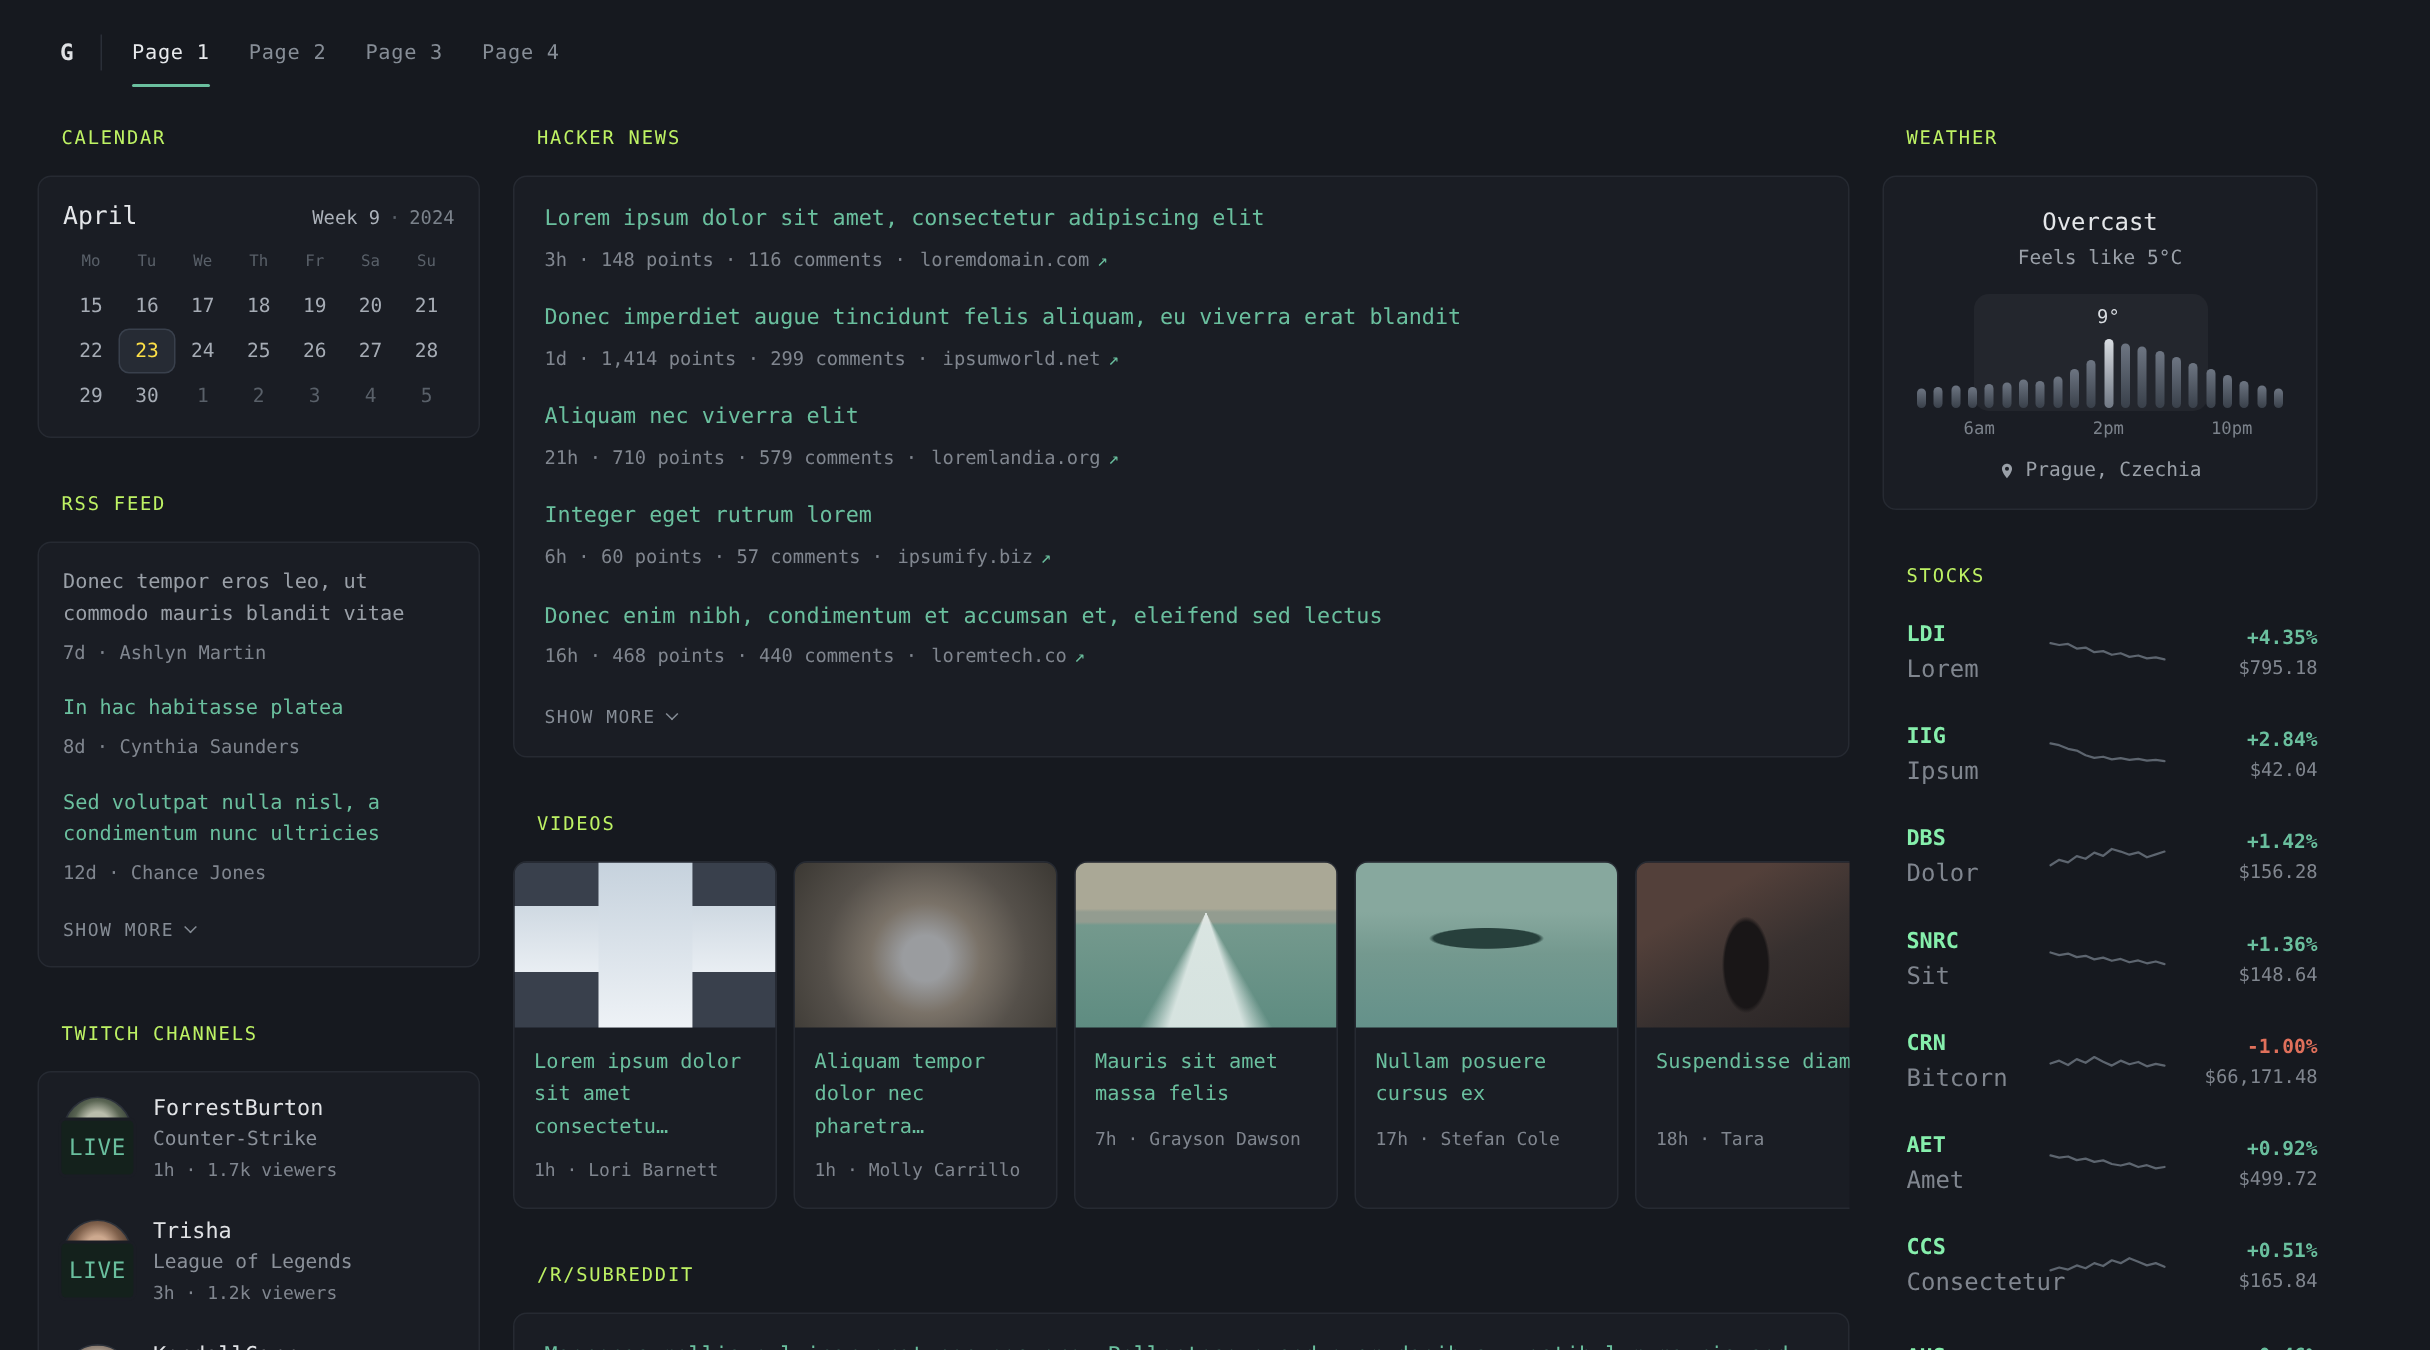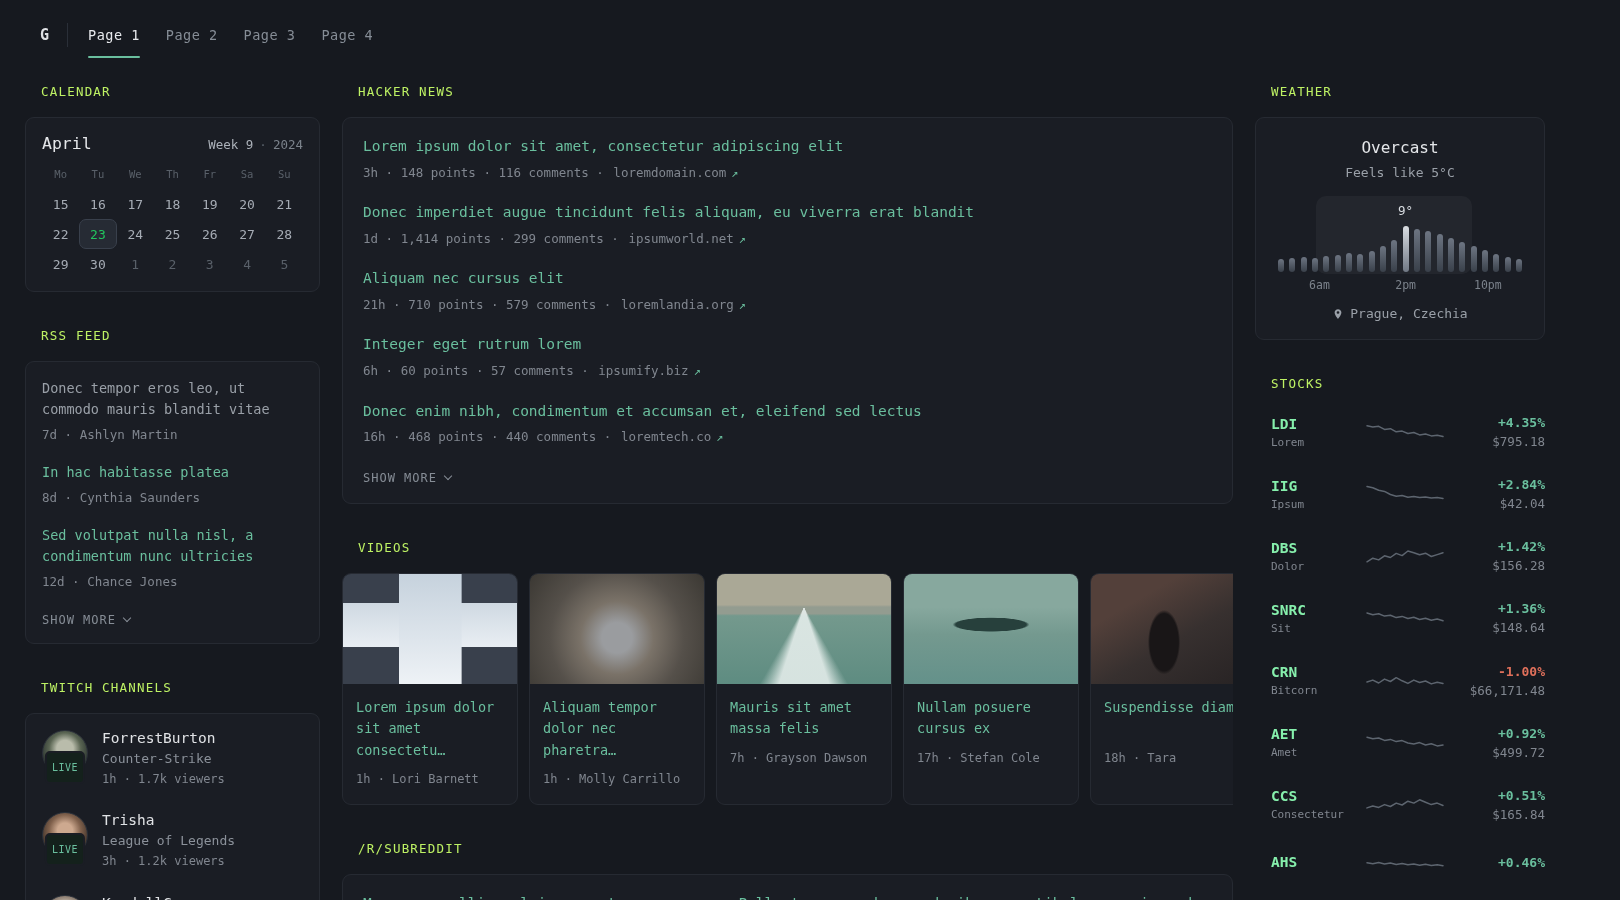--- a/index.html
+++ b/index.html
@@ -53,37 +53,37 @@
   .cal-card{padding:16px 16px 12px;}
   .cal-head{display:flex;justify-content:space-between;align-items:baseline;margin-bottom:8px;}
   .cal-month{font-size:16.5px;color:#e4e6e9;}
   .cal-meta{font-size:12.5px;color:#acb2ba;}
   .cal-meta .dot{color:var(--faint);margin:0 6px;}
   .cal-meta .cal-year{color:#7b828b;}
   .cal-grid{display:grid;grid-template-columns:repeat(7,1fr);}
   .dow{font-size:10.5px;color:var(--faint);text-align:center;padding:7px 0 9px;}
   .day{height:30px;display:flex;align-items:center;justify-content:center;font-size:13px;
        color:#a6acb5;border:1px solid transparent;border-radius:7px;}
-  .day.selected{background:#262b34;border-color:#39404c;color:#22c55e;}
+  .day.selected{background:#262b34;border-color:#39404c;color:#fde047;}
   .day.outside{color:var(--faint);}
 
   
   .rss-item{margin-bottom:18px;}
   .title-sm{display:block;font-size:13.5px;line-height:1.55;}
 
   
   .channel{display:flex;gap:14px;margin-bottom:24px;}
   .channel:last-child{margin-bottom:0;}
   .avatar-wrap{position:relative;width:46px;height:46px;flex:none;}
   .avatar{display:block;width:46px;height:46px;border-radius:50%;border:1px solid #2c313a;}
   .avatar[data-avatar="forrest"]{background:radial-gradient(circle at 50% 40%,#b9bcab 0 24%,#5a6553 46%,#2c3530 72%);}
   .avatar[data-avatar="trisha"]{background:radial-gradient(circle at 50% 40%,#cda98f 0 22%,#80614c 46%,#3a2f28 74%);}
   .avatar[data-avatar="kendall"]{background:radial-gradient(circle at 50% 40%,#ded7ca 0 24%,#998a7d 46%,#4e453e 74%);}
   .live-badge{position:absolute;left:50%;bottom:-8px;transform:translateX(-50%);
-              background:#14211c;color:var(--accent);font-size:10px;letter-spacing:.5px;
+              background:#14211c;color:var(--accent);font-size:15px;letter-spacing:.5px;
               padding:9px 5px;border-radius:5px;border:2px solid var(--card);}
   .channel-name{display:block;font-size:14.5px;color:#e0e2e5;cursor:pointer;}
   .channel-cat{font-size:13px;color:#8b919a;margin-top:5px;}
   .channel .meta{margin-top:5px;font-size:12px;}
 
   
   .hn-card{padding:18px 20px;}
   .hn-item{margin-bottom:20px;}
   .hn-title{display:block;font-size:14.5px;line-height:1.5;}
   .source{color:#80868f;margin-left:2px;cursor:pointer;}
@@ -129,21 +129,21 @@
   .axis-label{position:absolute;transform:translateX(-50%);font-size:11.5px;color:#7b828b;}
   .w-loc{margin-top:14px;display:flex;align-items:center;justify-content:center;gap:6px;
          font-size:13px;color:#9aa0a8;}
   .pin{width:12px;height:12px;fill:#9aa0a8;}
 
   
   .stocks-list{padding:0 16px;}
   .stock-row{display:grid;grid-template-columns:94px 1fr 100px;align-items:center;
              padding:6px 0;margin-bottom:14px;cursor:pointer;}
   .stock-symbol{font-size:14.5px;font-weight:700;color:#86efac;}
-  .stock-name{margin-top:3px;font-size:11px;}
+  .stock-name{margin-top:3px;font-size:16px;}
   .spark{color:#5d656f;width:80px;height:28px;justify-self:center;}
   .stock-vals{text-align:right;}
   .stock-change{font-size:13px;font-weight:700;}
   .stock-change.pos{color:var(--positive);}
   .stock-change.neg{color:var(--negative);}
   .stock-price{margin-top:3px;font-size:12.5px;}
 </style>
 </head>
 <body>
 
@@ -300,21 +300,21 @@
 
             <div class="hn-item">
               <a class="link hn-title">Donec imperdiet augue tincidunt felis aliquam, eu viverra erat blandit</a>
               <div class="meta">
                 <span>1d · 1,414 points · 299 comments ·</span>
                 <a class="source"><span>ipsumworld.net</span><span class="ext-arrow">↗</span></a>
               </div>
             </div>
 
             <div class="hn-item">
-              <a class="link hn-title">Aliquam nec cursus elit</a>
+              <a class="link hn-title">Aliquam nec viverra elit</a>
               <div class="meta">
                 <span>21h · 710 points · 579 comments ·</span>
                 <a class="source"><span>loremlandia.org</span><span class="ext-arrow">↗</span></a>
               </div>
             </div>
 
             <div class="hn-item">
               <a class="link hn-title">Integer eget rutrum lorem</a>
               <div class="meta">
                 <span>6h · 60 points · 57 comments ·</span>

